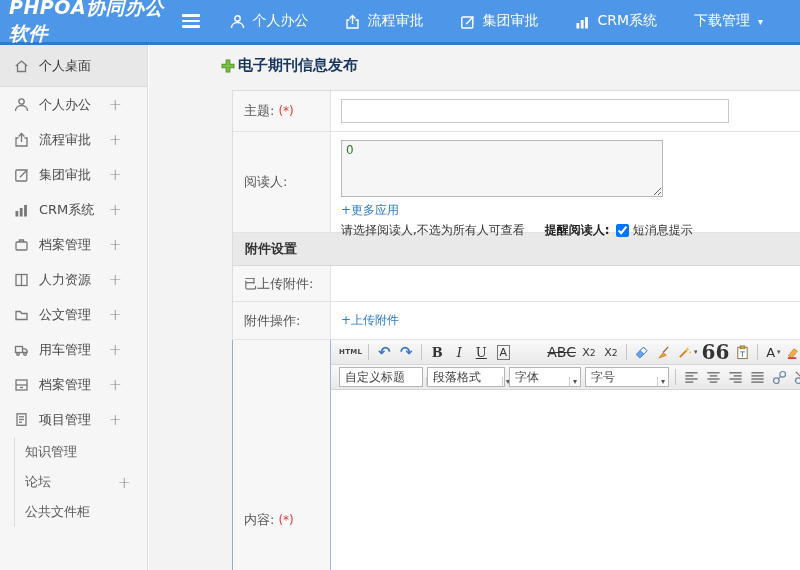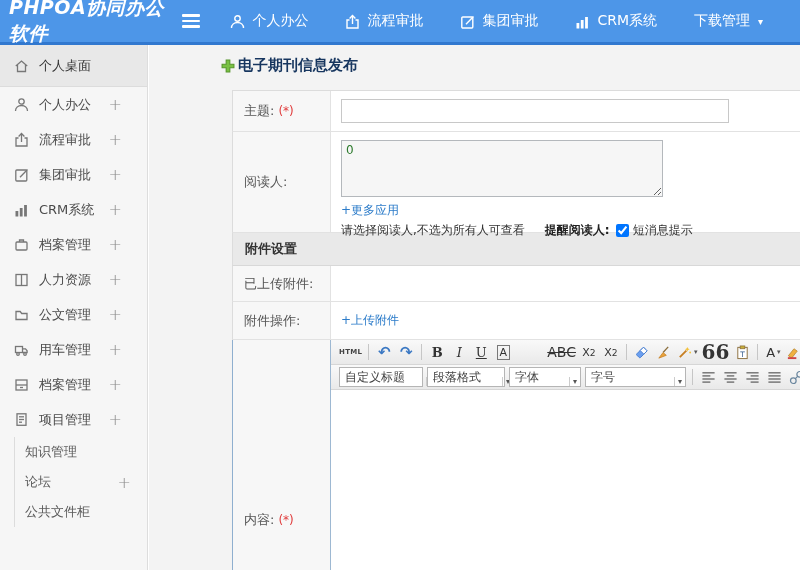--- a/index.html
+++ b/index.html
@@ -433,21 +433,21 @@
               <span class="caret">▾</span>
             </span>
             <span class="tselect" style="width:78px">
               <span>段落格式</span>
               <span class="caret">▾</span>
             </span>
             <span class="tselect" style="width:72px">
               <span>字体</span>
               <span class="caret">▾</span>
             </span>
-            <span class="tselect" style="width:101px">
+            <span class="tselect" style="width:84px">
               <span>字号</span>
               <span class="caret">▾</span>
             </span>
             <span class="tsep"></span>
             <span class="tbtn">
               <svg width="15" height="15" viewBox="0 0 16 16" stroke="#666" stroke-width="1.4">
                   <line x1="1.5" y1="3" x2="14.5" y2="3"></line>
                   <line x1="1.5" y1="6.3" x2="10" y2="6.3"></line>
                   <line x1="1.5" y1="9.6" x2="14.5" y2="9.6"></line>
                   <line x1="1.5" y1="12.9" x2="10" y2="12.9"></line>

